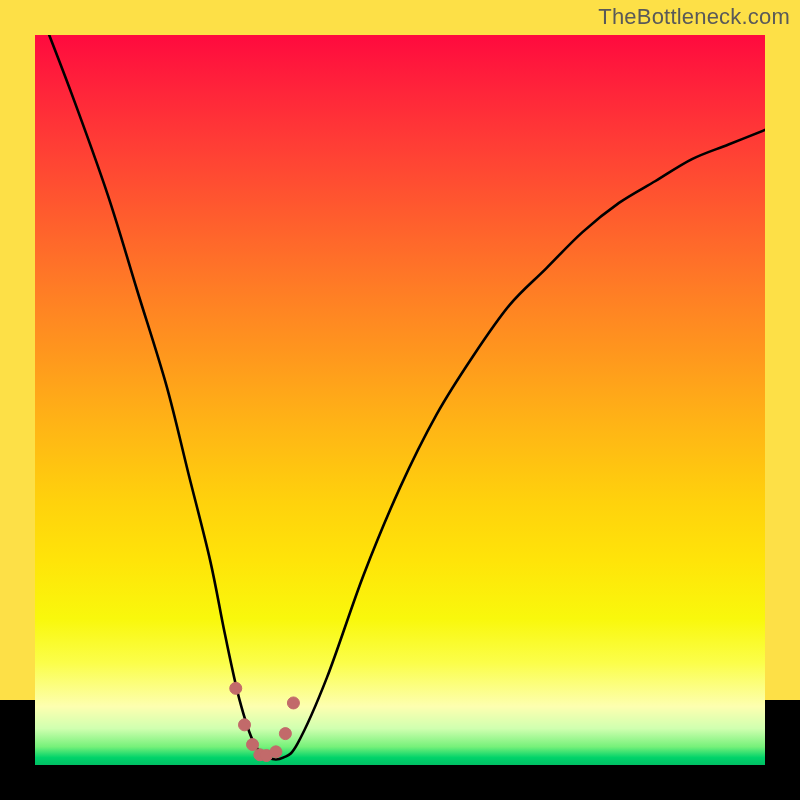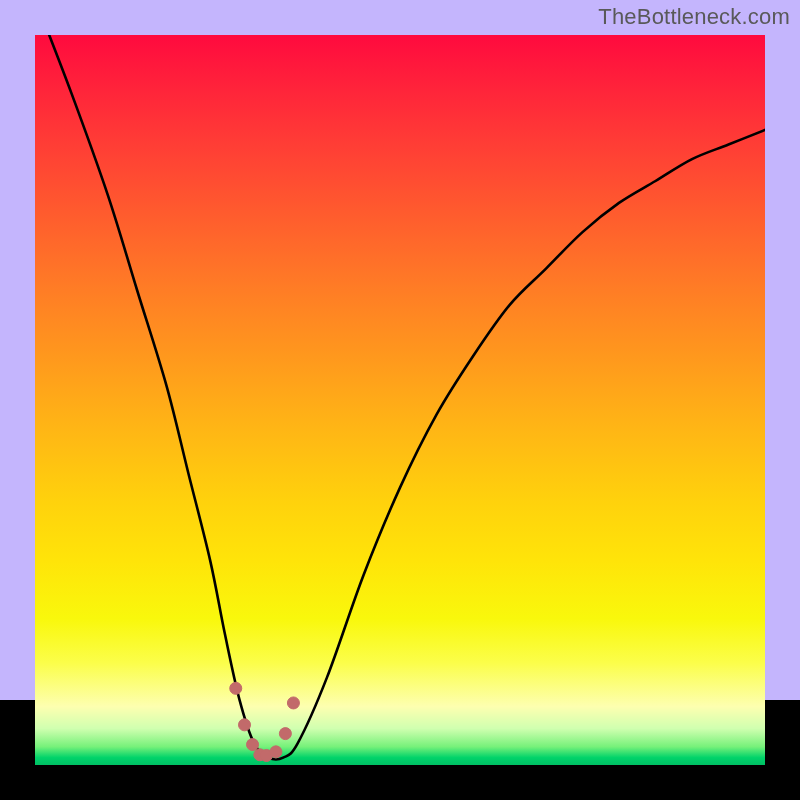--- a/index.html
+++ b/index.html
@@ -8,21 +8,21 @@
     width: 800px;
     height: 800px;
     background: #000;
     font-family: Arial, Helvetica, sans-serif;
     overflow: hidden;
   }
   .outer {
     position: relative;
     width: 800px;
     height: 700px;
-    background: #c4b5fd;
+    background: #fde047;
   }
   .watermark {
     position: absolute;
     top: 4px;
     right: 10px;
     color: #595959;
     font-size: 22px;
     font-weight: 500;
     letter-spacing: 0.2px;
     z-index: 5;

